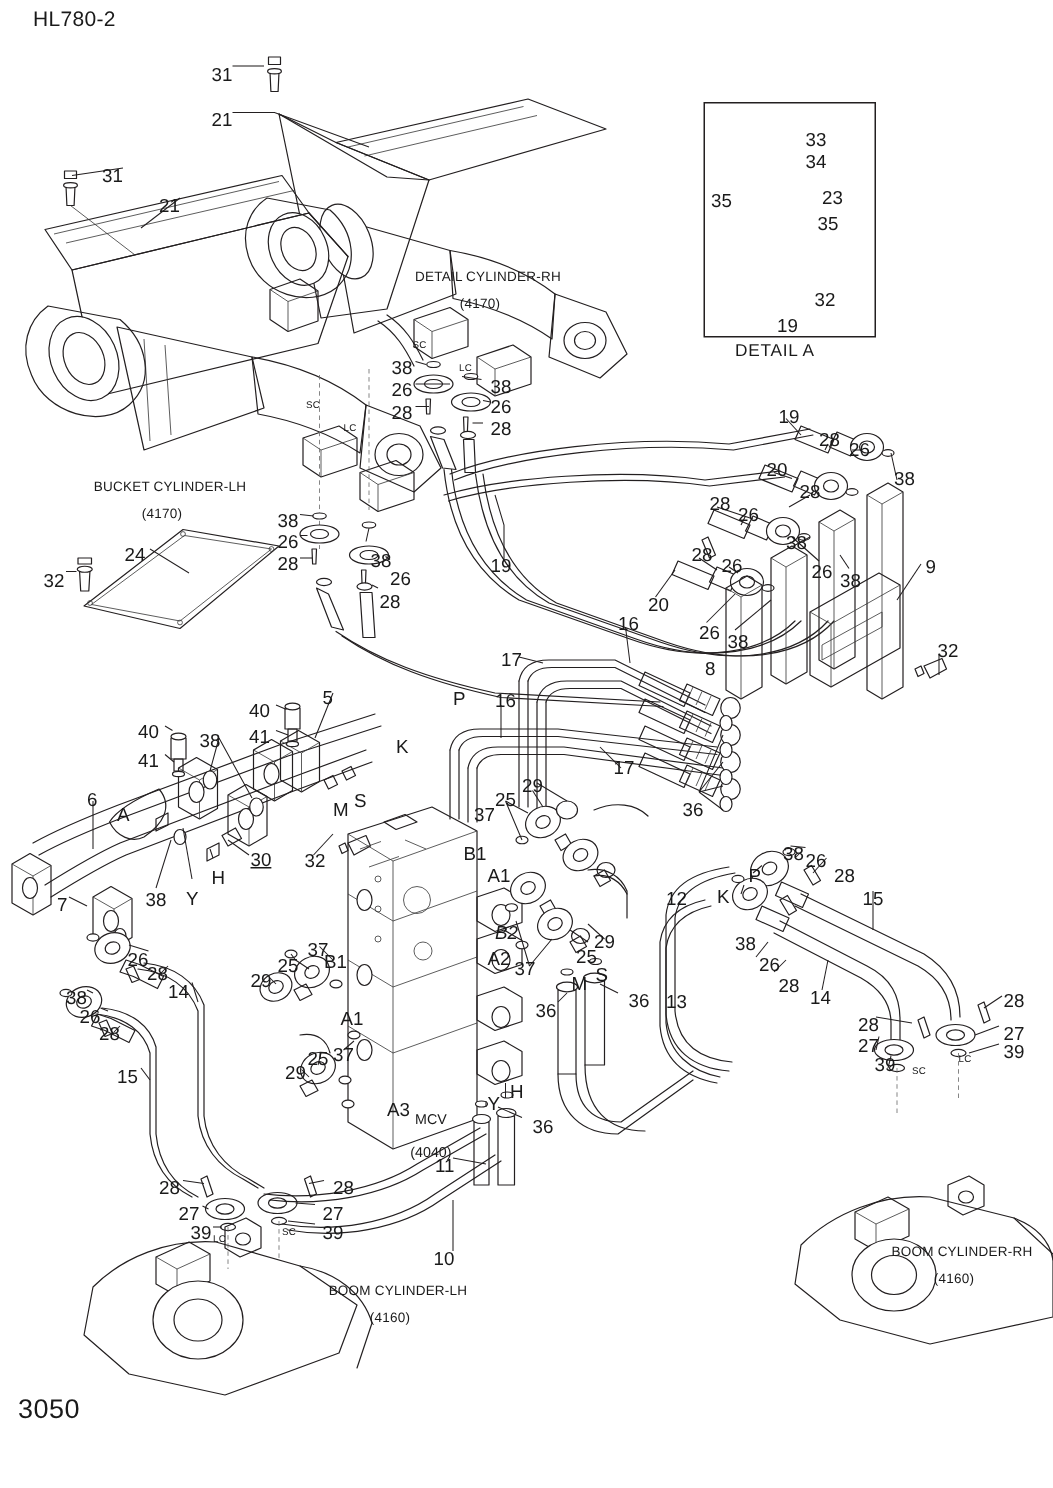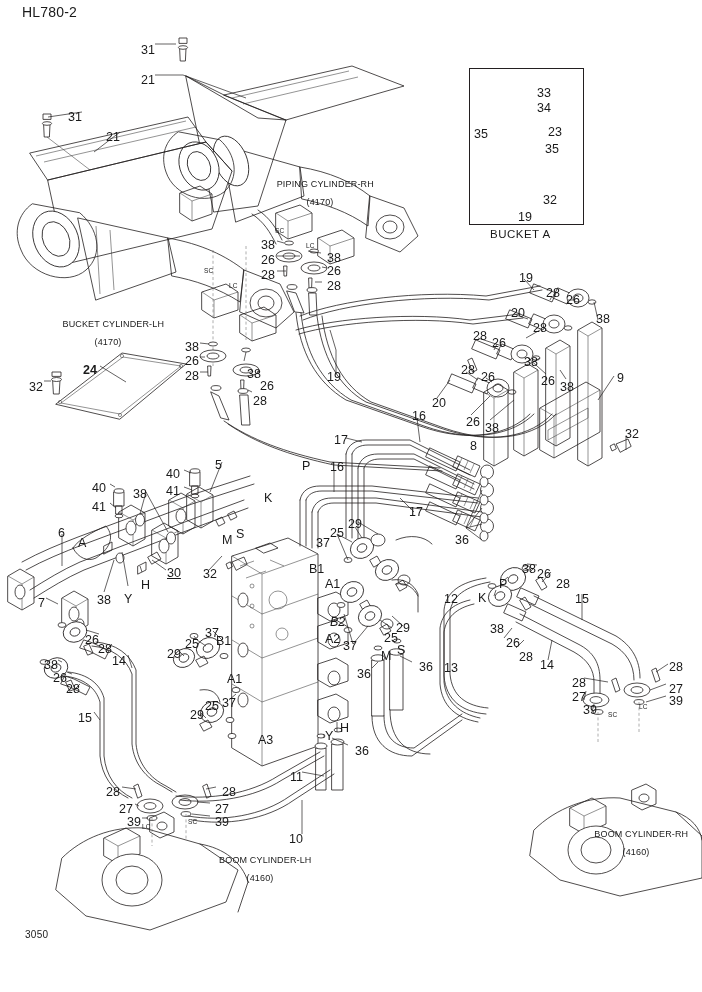--- a/index.html
+++ b/index.html
@@ -4,21 +4,21 @@
 <style>
   html,body{margin:0;padding:0;background:#ffffff;}
   body{width:702px;height:992px;position:relative;
        font-family:"Liberation Sans","DejaVu Sans",sans-serif;
        color:#1a1a1a;-webkit-font-smoothing:antialiased;}
   #sheet{position:absolute;inset:0;width:702px;height:992px;overflow:hidden;background:#fff;}
   
   .t{position:absolute;white-space:pre;line-height:1;}
   .model{left:22px;top:5px;font-size:14px;letter-spacing:.2px;}
   .title{left:0;top:2px;width:702px;text-align:center;font-size:17px;letter-spacing:.6px;}
-  .pageno{left:25px;top:930px;font-size:10px;letter-spacing:.3px;}
+  .pageno{left:12px;top:930px;font-size:18px;letter-spacing:.3px;}
   .callout{font-size:12.5px;}
   .small{font-size:6.5px;letter-spacing:.2px;}
   .cyl{font-size:9px;text-align:center;letter-spacing:.15px;}
   .cyl .sub{display:block;font-size:9px;}
   .mcv{font-size:9.5px;text-align:center;line-height:1.15;}
   .detailtitle{font-size:11.5px;letter-spacing:.5px;}
   
   #detail-frame{position:absolute;left:469px;top:68px;width:113px;height:155px;
       border:1px solid #231f20;background:#fff;}
   
@@ -620,37 +620,41 @@
     <path class="lead" d="M526 88 L533 88"></path>
     <path class="lead" d="M522 110 L533 104"></path>
     <path class="lead" d="M490 129 L484 129"></path>
     <path class="lead" d="M536 128 L545 127"></path>
     <path class="lead" d="M533 143 L543 144"></path>
     <path class="lead" d="M550 184 L546 192"></path>
     <path class="lead" d="M516 196 L520 208"></path>
   </svg>
 
   <div id="detail-frame"></div>
-  <div class="t detailtitle" style="left:490px;top:229px;">BUCKET A</div>
+  <div class="t detailtitle" style="left:490px;top:229px;">DETAIL A</div>
 
   <div class="t cyl" style="left:240px;top:171px;width:160px;">
-    <span>PIPING CYLINDER-RH</span>
+    <span>DETAIL CYLINDER-RH</span>
     <span class="sub">(4170)</span>
   </div>
   <div class="t cyl" style="left:28px;top:311px;width:160px;">
     <span>BUCKET CYLINDER-LH</span>
     <span class="sub">(4170)</span>
   </div>
   <div class="t cyl" style="left:570px;top:821px;width:132px;">
     <span>BOOM CYLINDER-RH</span>
     <span class="sub">(4160)</span>
   </div>
   <div class="t cyl" style="left:180px;top:847px;width:160px;text-align:center;">
     <span>BOOM CYLINDER-LH</span>
     <span class="sub">(4160)</span>
+  </div>
+  <div class="t mcv" style="left:252px;top:731px;width:60px;">
+    <span>MCV</span><br>
+    <span>(4040)</span>
   </div>
 
   <div id="callout-layer">
       <div class="t callout" style="left: 141px; top: 44px;">31</div>
       <div class="t callout" style="left: 141px; top: 74px;">21</div>
       <div class="t callout" style="left: 68px; top: 111px;">31</div>
       <div class="t callout" style="left: 106px; top: 131px;">21</div>
       <div class="t callout" style="left: 261px; top: 239px;">38</div>
       <div class="t callout" style="left: 327px; top: 252px;">38</div>
       <div class="t callout" style="left: 261px; top: 254px;">26</div>
@@ -678,21 +682,21 @@
       <div class="t callout" style="left: 412px; top: 410px;">16</div>
       <div class="t callout" style="left: 334px; top: 434px;">17</div>
       <div class="t callout" style="left: 470px; top: 440px;">8</div>
       <div class="t callout" style="left: 625px; top: 428px;">32</div>
       <div class="t callout" style="left: 185px; top: 341px;">38</div>
       <div class="t callout" style="left: 185px; top: 355px;">26</div>
       <div class="t callout" style="left: 185px; top: 370px;">28</div>
       <div class="t callout" style="left: 247px; top: 368px;">38</div>
       <div class="t callout" style="left: 260px; top: 380px;">26</div>
       <div class="t callout" style="left: 253px; top: 395px;">28</div>
-      <div class="t callout" style="left: 83px; top: 364px; font-weight: bold;">24</div>
+      <div class="t callout" style="left: 83px; top: 364px;">24</div>
       <div class="t callout" style="left: 29px; top: 381px;">32</div>
       <div class="t callout" style="left: 330px; top: 461px;">16</div>
       <div class="t callout" style="left: 409px; top: 506px;">17</div>
       <div class="t callout" style="left: 455px; top: 534px;">36</div>
       <div class="t callout" style="left: 302px; top: 460px;">P</div>
       <div class="t callout" style="left: 264px; top: 492px;">K</div>
       <div class="t callout" style="left: 92px; top: 482px;">40</div>
       <div class="t callout" style="left: 92px; top: 501px;">41</div>
       <div class="t callout" style="left: 166px; top: 468px;">40</div>
       <div class="t callout" style="left: 166px; top: 485px;">41</div>

